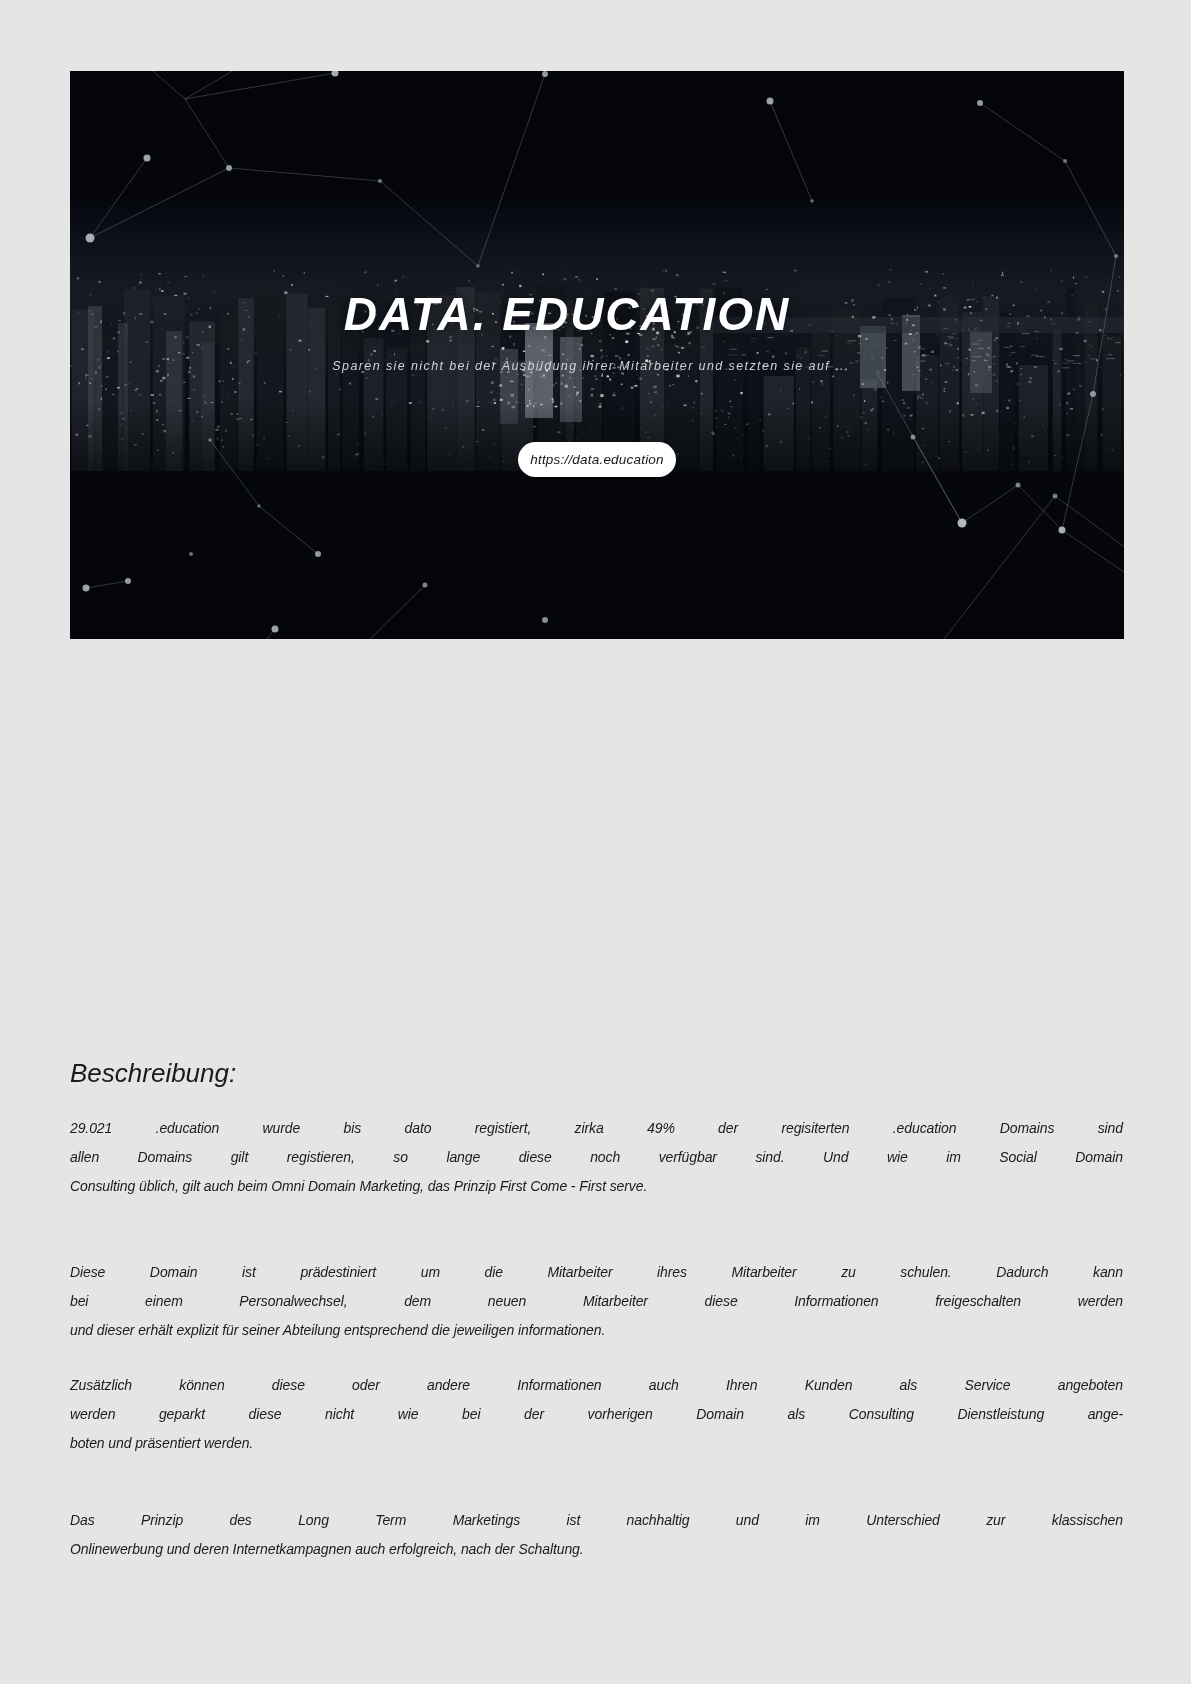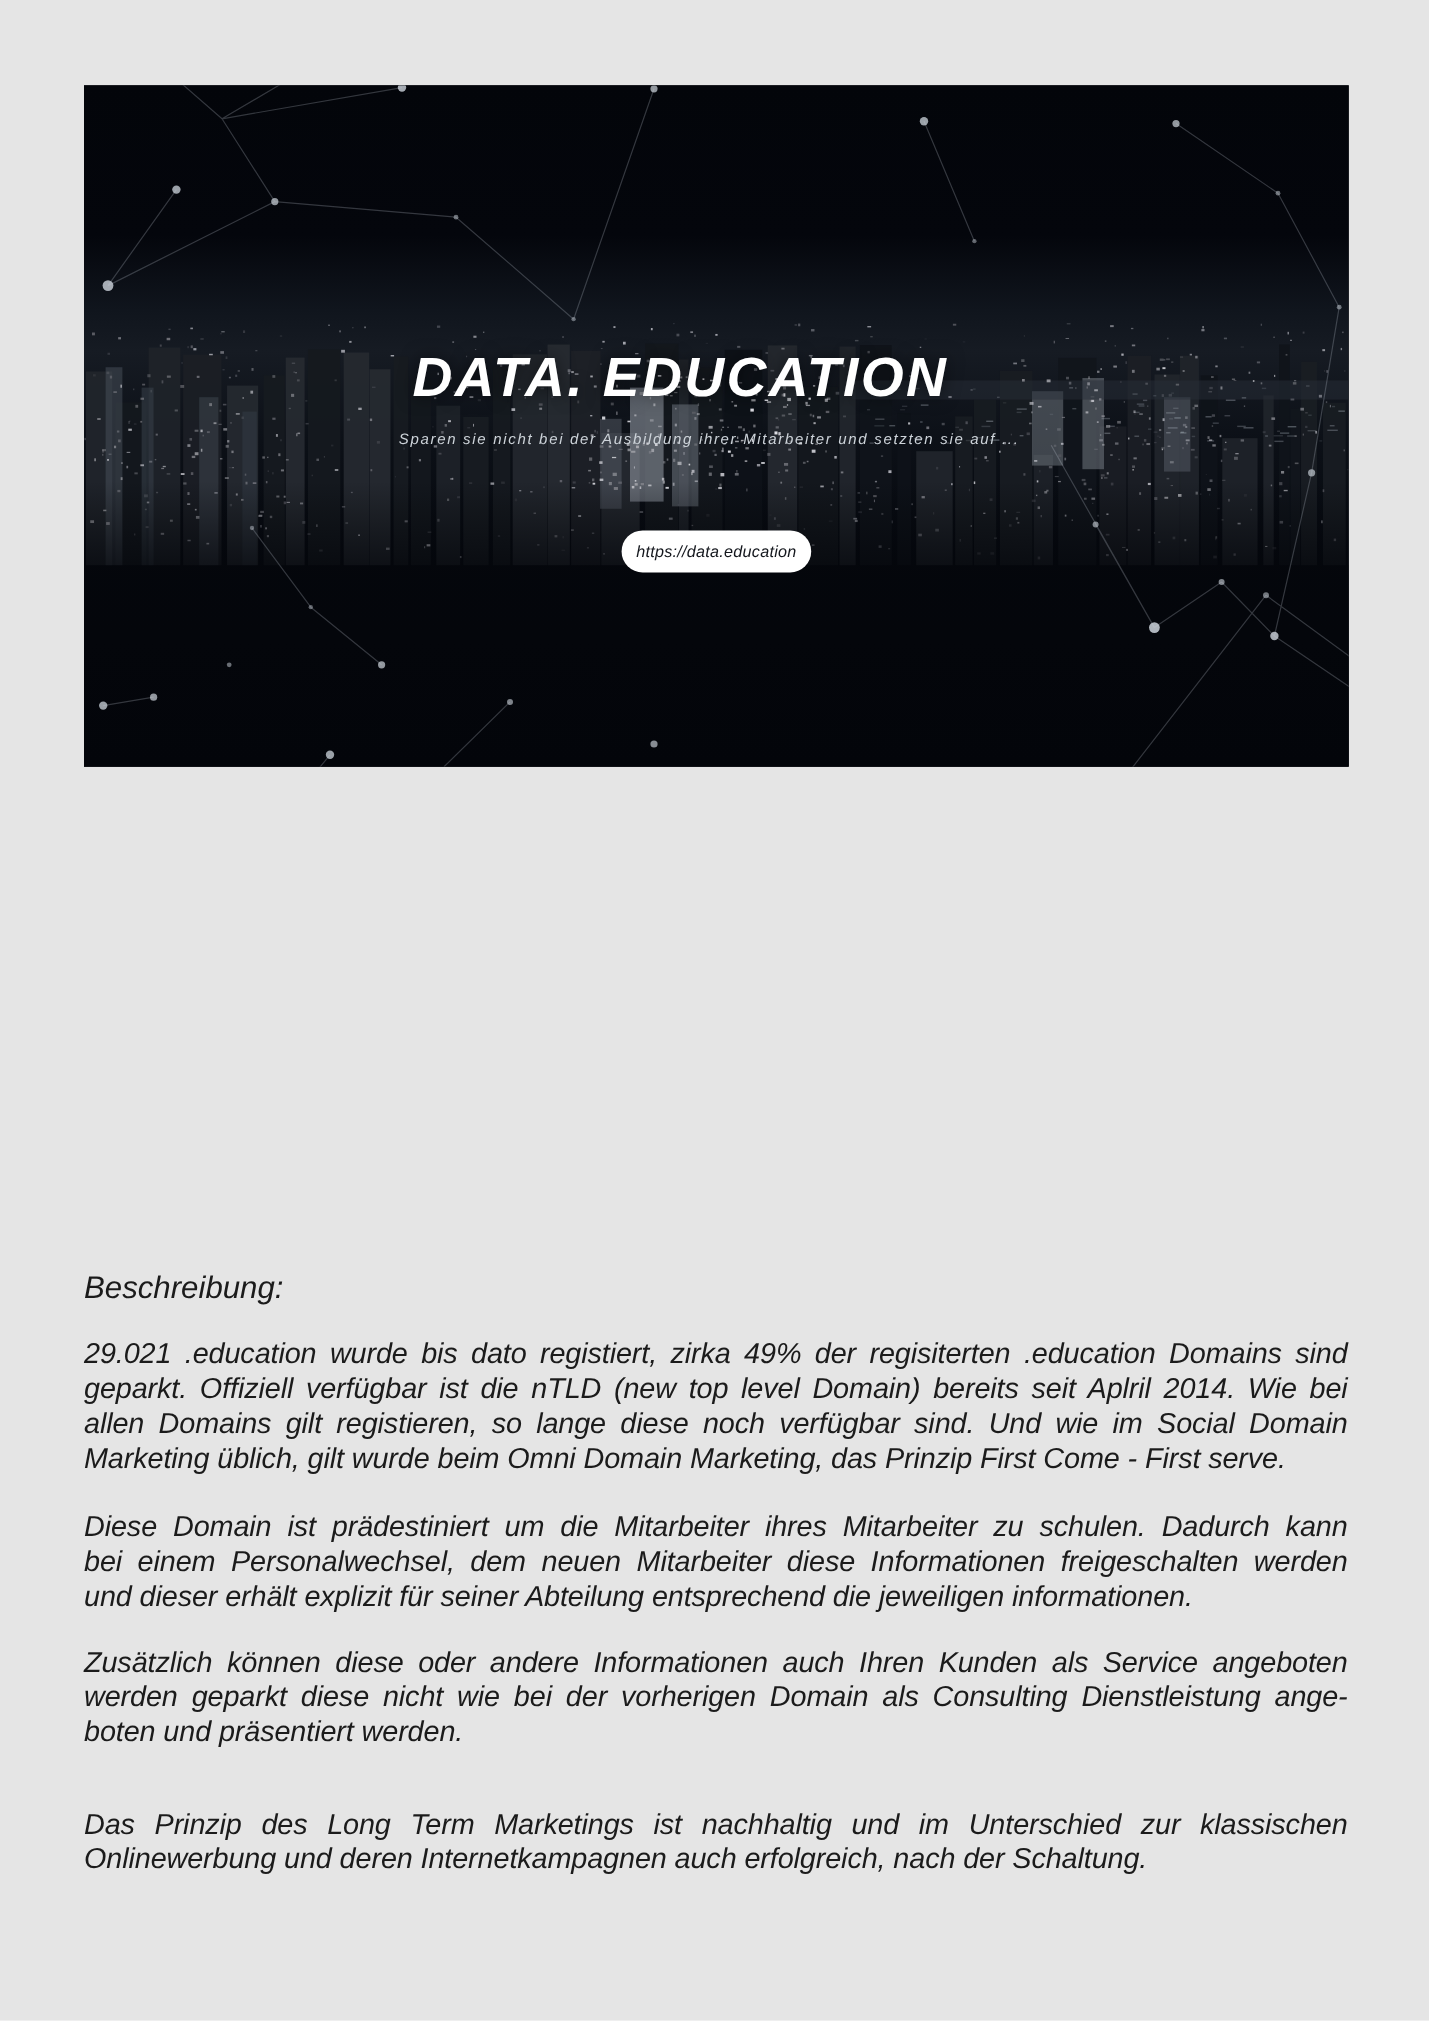--- a/index.html
+++ b/index.html
@@ -21,21 +21,21 @@
   .url-pill{position:absolute;left:50%;top:327px;transform:translateX(-50%);
             width:158px;height:35px;background:#ffffff;border-radius:18px;
             display:flex;align-items:center;justify-content:center;
             font-size:13.5px;font-weight:500;color:#14171d;letter-spacing:.2px;
             cursor:pointer;margin-top:44px;}
 
   
   .doc-heading{position:absolute;left:70px;width:1053px;top:1058px;
                font-size:26px;line-height:30px;color:#1b1b1b;}
   .para{position:absolute;left:70px;width:1053px;color:#1b1b1b;}
-  .para .ln{font-size:24px;line-height:29px;letter-spacing:-0.1px;white-space:nowrap;
+  .para .ln{font-size:14px;line-height:29px;letter-spacing:-0.1px;white-space:nowrap;
             text-align:justify;text-align-last:justify;}
   .para .ln.last{text-align-last:left;}
   .p1{top:1114px;} .p2{top:1258px;} .p3{top:1371px;} .p4{top:1470px;margin-top:36px;}
 </style>
 </head>
 <body>
 
 <div class="page">
 
   <div class="banner">
@@ -1067,23 +1067,22 @@
     <div class="banner-subtitle">Sparen sie nicht bei der Ausbildung ihrer Mitarbeiter und setzten sie auf ...</div>
     <div class="url-pill">
       <span>https://data.education</span>
     </div>
   </div>
 
   <div class="doc-heading">Beschreibung:</div>
 
   <div class="para p1">
     <div class="ln">29.021 .education wurde bis dato registiert, zirka 49% der regisiterten .education Domains sind</div>
-    <div class="ln">geparkt. Offiziell verfügbar ist die nTLD (new top level Domain) bereits seit Aplril 2014. Wie bei</div>
     <div class="ln">allen Domains gilt registieren, so lange diese noch verfügbar sind. Und wie im Social Domain</div>
-    <div class="ln last">Marketing üblich, gilt wurde beim Omni Domain Marketing, das Prinzip First Come - First serve.</div>
+    <div class="ln last">Consulting üblich, gilt auch beim Omni Domain Marketing, das Prinzip First Come - First serve.</div>
   </div>
 
   <div class="para p2">
     <div class="ln">Diese Domain ist prädestiniert um die Mitarbeiter ihres Mitarbeiter zu schulen. Dadurch kann</div>
     <div class="ln">bei einem Personalwechsel, dem neuen Mitarbeiter diese Informationen freigeschalten werden</div>
     <div class="ln last">und dieser erhält explizit für seiner Abteilung entsprechend die jeweiligen informationen.</div>
   </div>
 
   <div class="para p3">
     <div class="ln">Zusätzlich können diese oder andere Informationen auch Ihren Kunden als Service angeboten</div>

